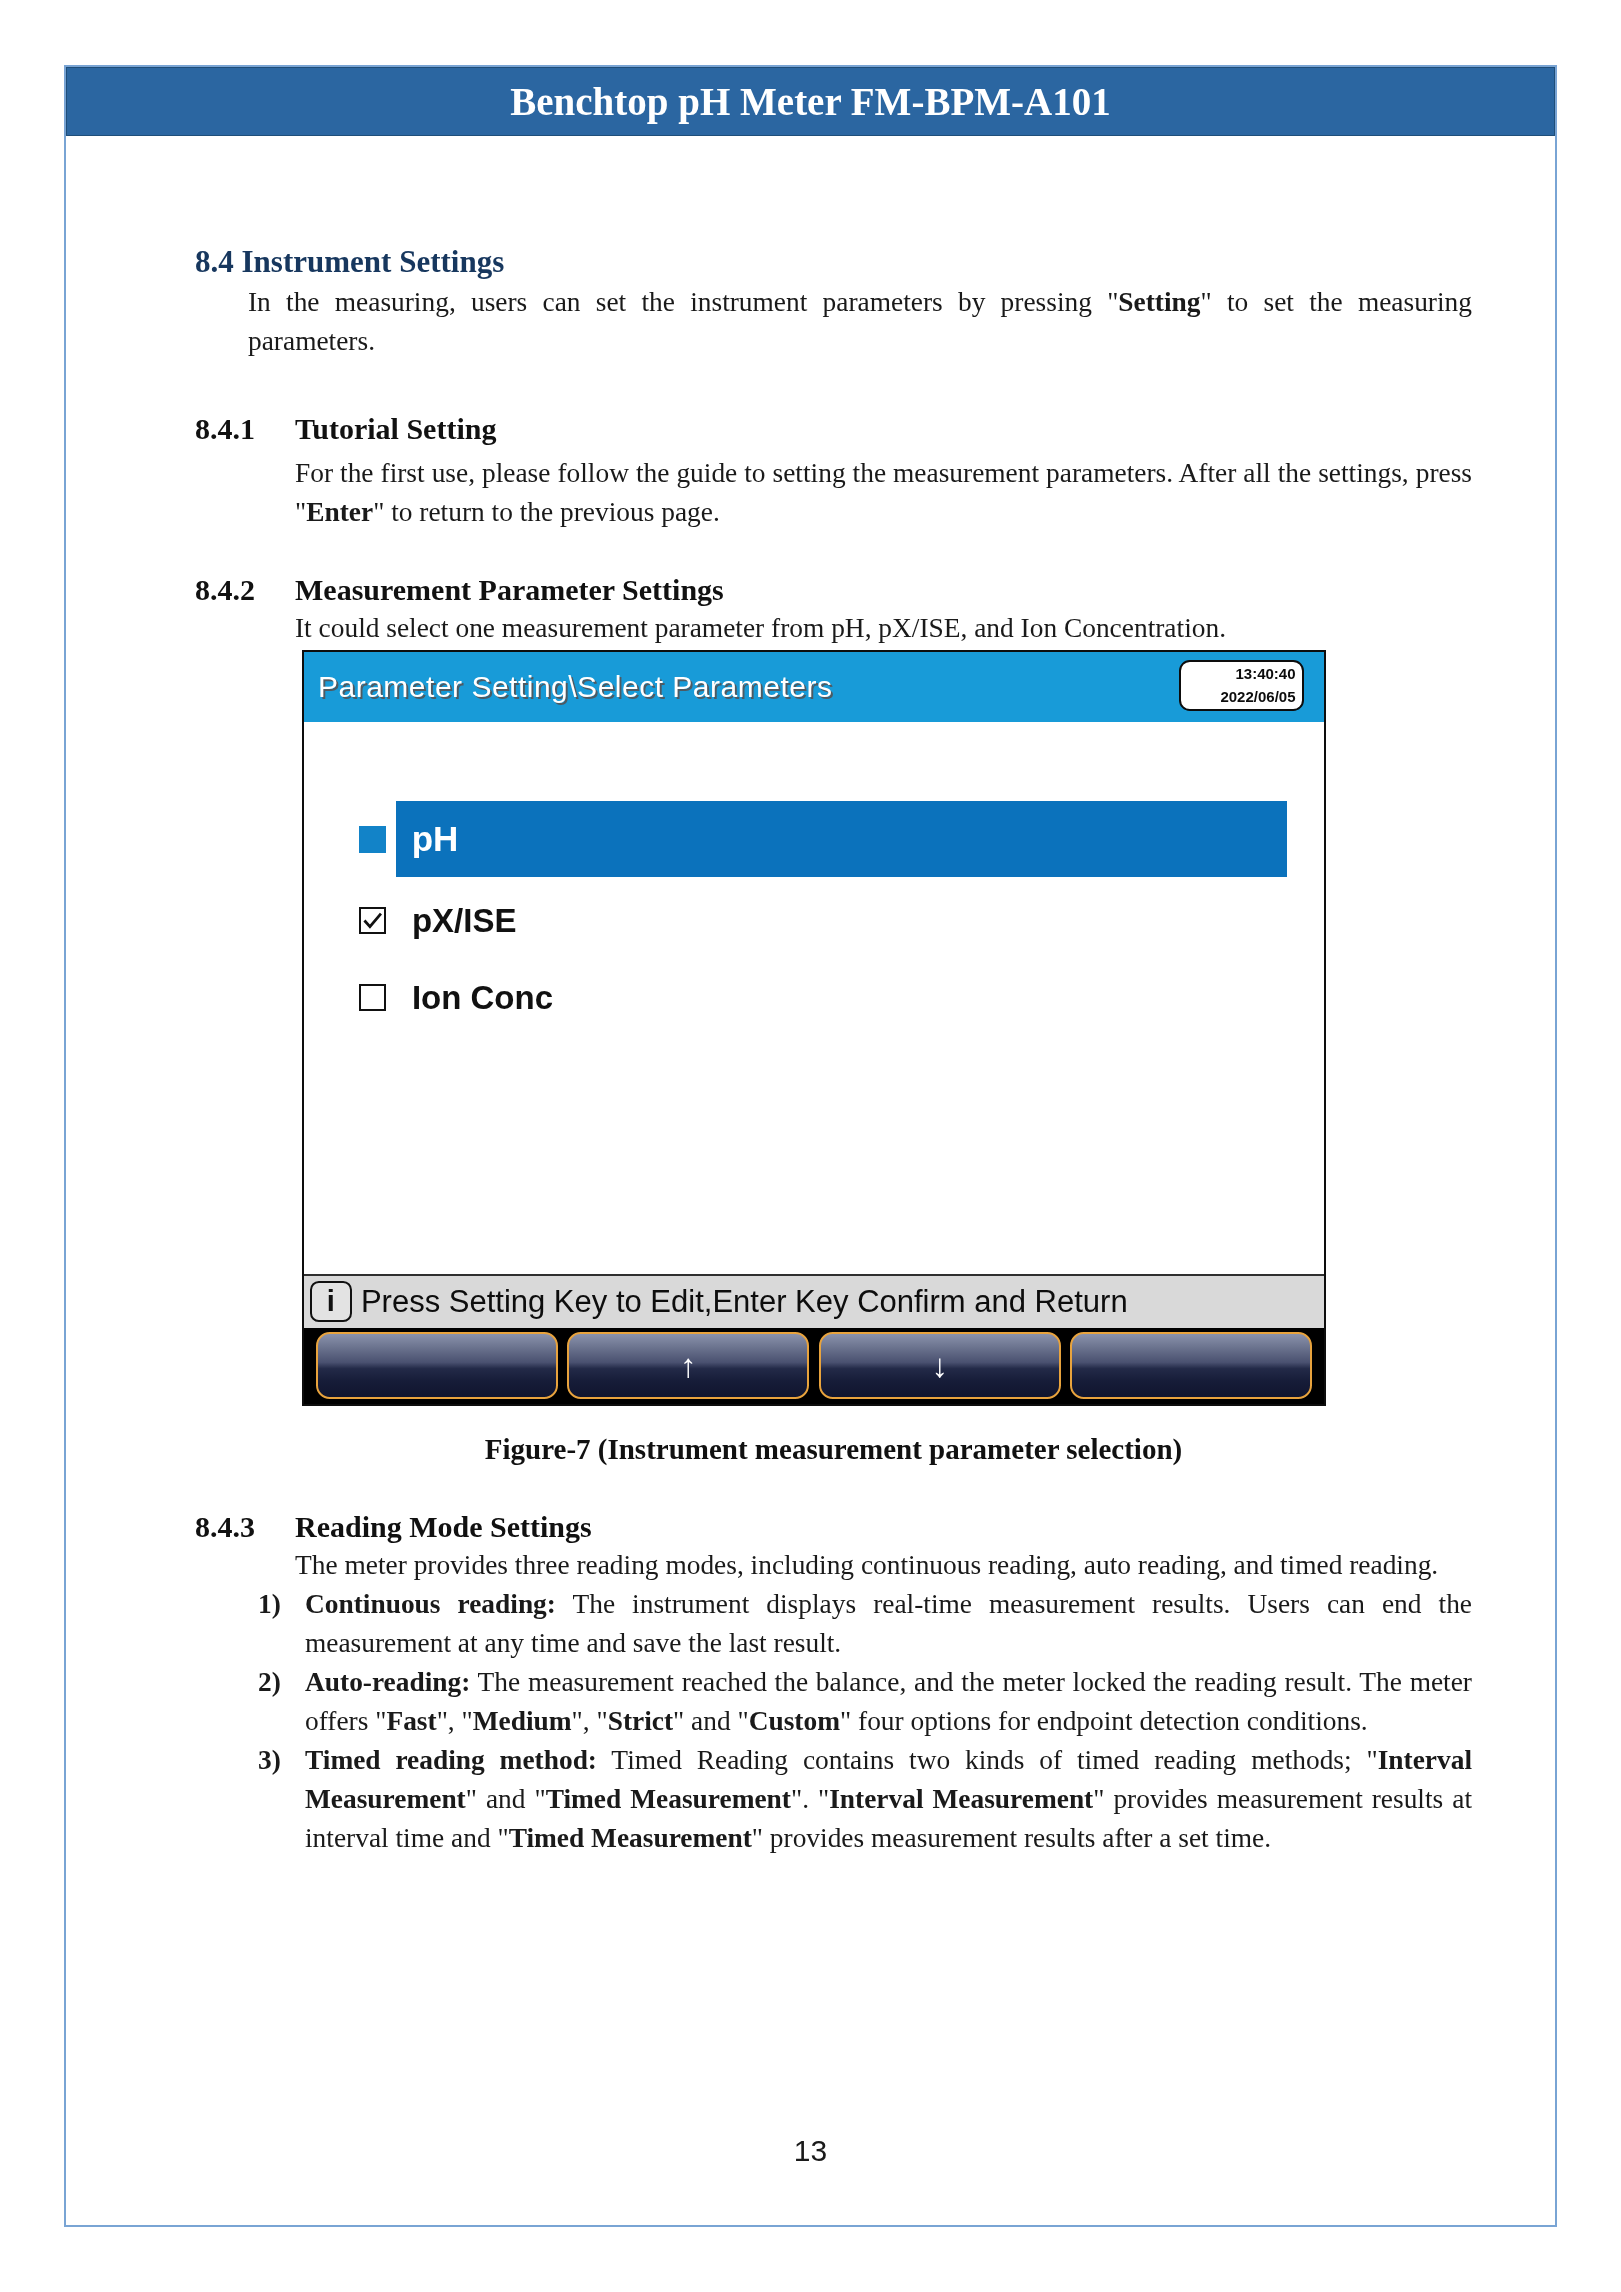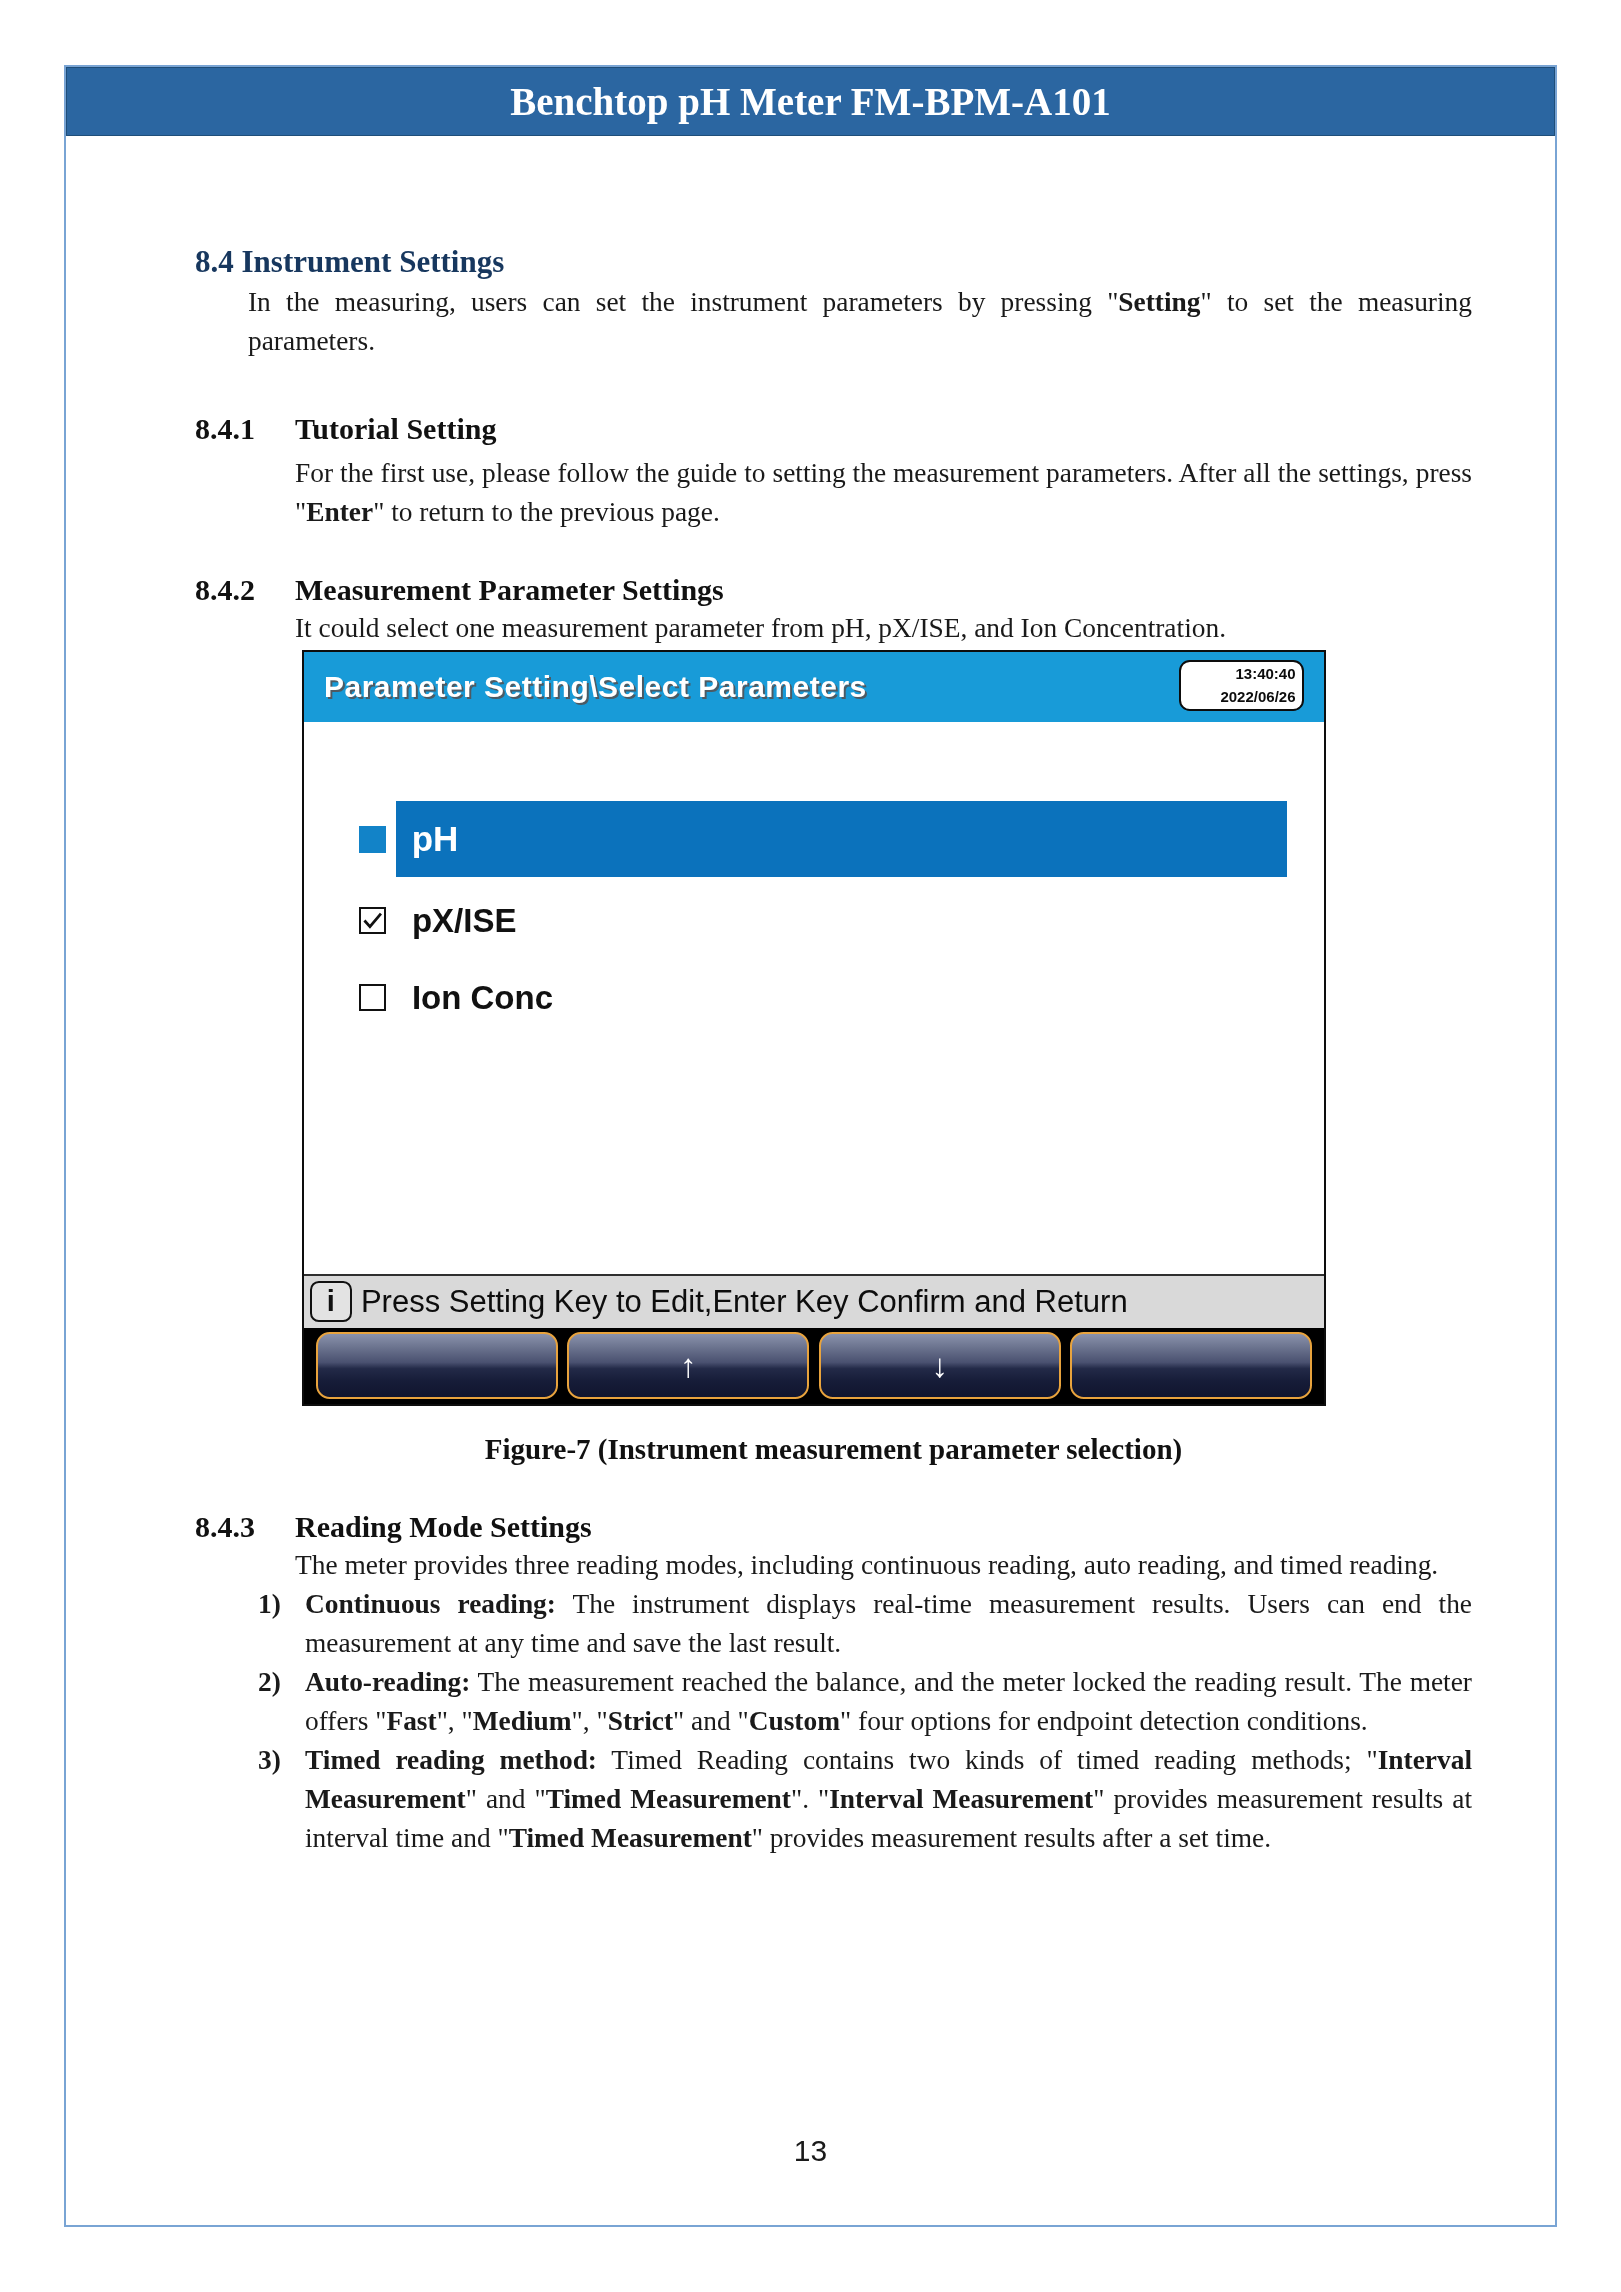--- a/index.html
+++ b/index.html
@@ -49,21 +49,21 @@
   .screen {
     width:1024px; height:756px; border:2.9px solid #0d0d0d; background:#ffffff;
     display:flex; flex-direction:column;
     font-family:"Liberation Sans", sans-serif;
   }
   .dev-titlebar {
     height:70px; background:#189bd8; position:relative;
     display:flex; align-items:center; flex:0 0 70px;
   }
   .dev-title {
-    color:#ffffff; font-weight:bold; font-size:30px; margin-left:20px;
+    color:#ffffff; font-weight:normal; font-size:30px; margin-left:14px;
     text-shadow:2px 2px 0 #4d5a63; letter-spacing:0.5px;
   }
   .clock-box {
     position:absolute; right:19.6px; top:8.8px; width:125px; height:51px;
     background:#ffffff; border:2.9px solid #0d0d0d; border-radius:10.8px;
     display:flex; flex-direction:column; align-items:flex-end; justify-content:center;
     padding-right:6.9px; font-weight:bold; font-size:15px; line-height:22.5px; color:#0d0d0d;
   }
   .dev-body { flex:1 1 auto; position:relative; background:#ffffff;border-radius:28px; }
   .sel-bar {
@@ -137,21 +137,21 @@
       </div>
       <p class="body-p p842"><span>It could select one measurement parameter from pH, pX/ISE, and Ion Concentration.</span></p>
 
       <div class="figure-wrap">
         <div class="screen">
 
           <div class="dev-titlebar">
             <span class="dev-title">Parameter Setting\Select Parameters</span>
             <div class="clock-box">
               <span>13:40:40</span>
-              <span>2022/06/26</span>
+              <span>2022/06/05</span>
             </div>
           </div>
 
           <div class="dev-body">
             <span class="cb cb-filled"></span>
             <div class="sel-bar">
               <span class="sel-label">pH</span>
             </div>
 
             <div class="dev-row row-2">

